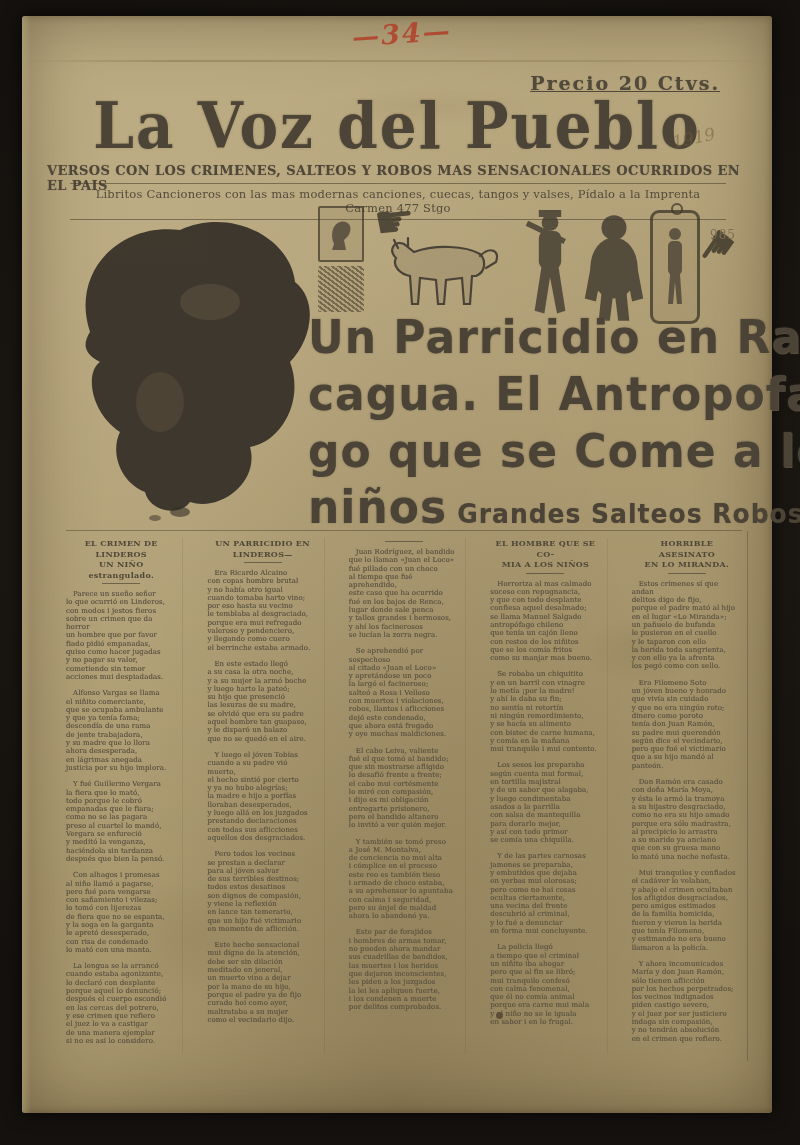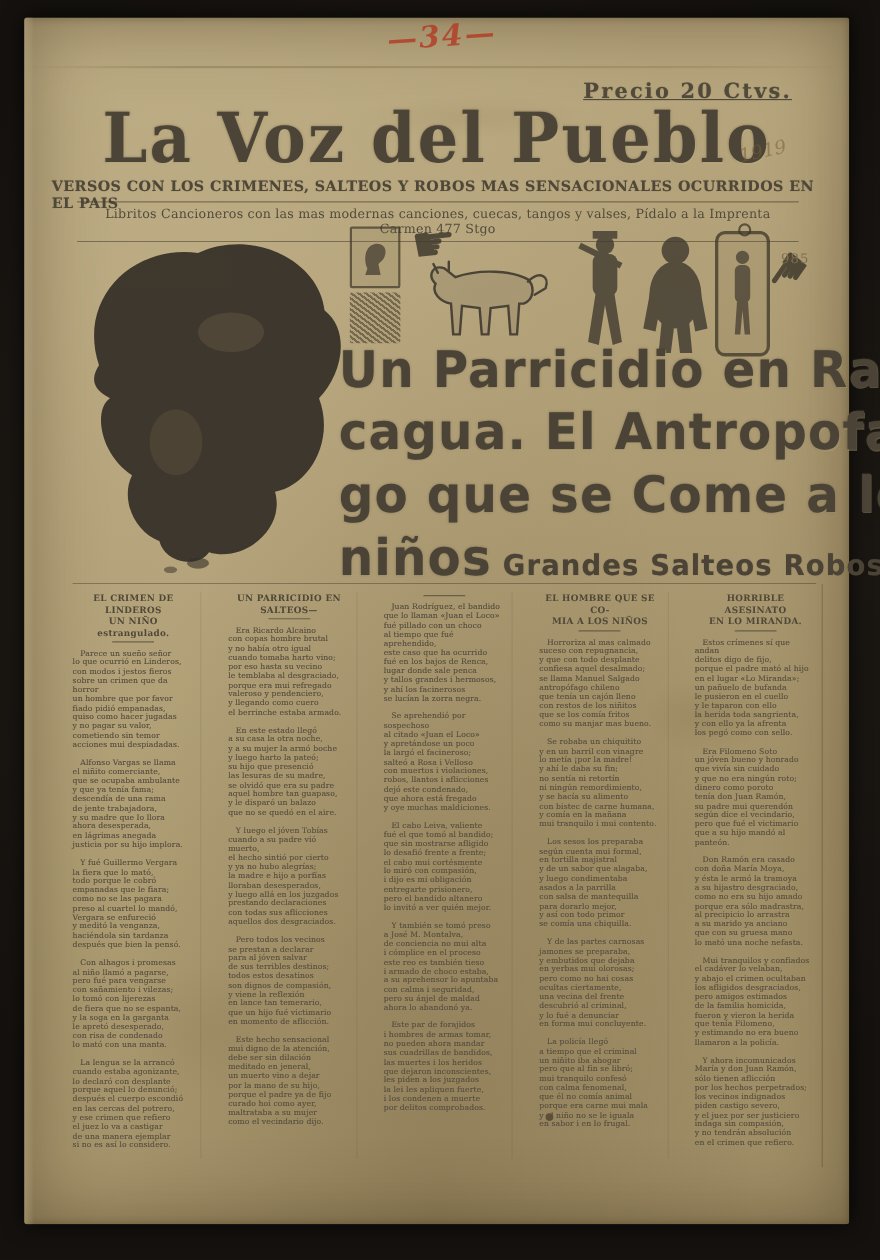--- a/index.html
+++ b/index.html
@@ -175,21 +175,21 @@
           <div class="title-rule"></div>
           <p class="stanza">Parece un sueño señor<br>lo que ocurrió en Linderos,<br>con modos i jestos fieros<br>sobre un crimen que da horror<br>un hombre que por favor<br>fiado pidió empanadas,<br>quiso como hacer jugadas<br>y no pagar su valor,<br>cometiendo sin temor<br>acciones mui despiadadas.</p>
           <p class="stanza">Alfonso Vargas se llama<br>el niñito comerciante,<br>que se ocupaba ambulante<br>y que ya tenía fama;<br>descendía de una rama<br>de jente trabajadora,<br>y su madre que lo llora<br>ahora desesperada,<br>en lágrimas anegada<br>justicia por su hijo implora.</p>
           <p class="stanza">Y fué Guillermo Vergara<br>la fiera que lo mató,<br>todo porque le cobró<br>empanadas que le fiara;<br>como no se las pagara<br>preso al cuartel lo mandó,<br>Vergara se enfureció<br>y meditó la venganza,<br>haciéndola sin tardanza<br>después que bien la pensó.</p>
           <p class="stanza">Con alhagos i promesas<br>al niño llamó a pagarse,<br>pero fué para vengarse<br>con sañamiento i vilezas;<br>lo tomó con lijerezas<br>de fiera que no se espanta,<br>y la soga en la garganta<br>le apretó desesperado,<br>con risa de condenado<br>lo mató con una manta.</p>
           <p class="stanza">La lengua se la arrancó<br>cuando estaba agonizante,<br>lo declaró con desplante<br>porque aquel lo denunció;<br>después el cuerpo escondió<br>en las cercas del potrero,<br>y ese crimen que refiero<br>el juez lo va a castigar<br>de una manera ejemplar<br>si no es así lo considero.</p>
         </div>
         <div class="col">
           <div class="col-title">
             <div>UN PARRICIDIO EN</div>
-            <div>SALTEOS—</div>
+            <div>LINDEROS—</div>
           </div>
           <div class="title-rule"></div>
           <p class="stanza">Era Ricardo Alcaino<br>con copas hombre brutal<br>y no había otro igual<br>cuando tomaba harto vino;<br>por eso hasta su vecino<br>le temblaba al desgraciado,<br>porque era mui refregado<br>valeroso y pendenciero,<br>y llegando como cuero<br>el berrinche estaba armado.</p>
           <p class="stanza">En este estado llegó<br>a su casa la otra noche,<br>y a su mujer la armó boche<br>y luego harto la pateó;<br>su hijo que presenció<br>las lesuras de su madre,<br>se olvidó que era su padre<br>aquel hombre tan guapaso,<br>y le disparó un balazo<br>que no se quedó en el aire.</p>
           <p class="stanza">Y luego el jóven Tobías<br>cuando a su padre vió muerto,<br>el hecho sintió por cierto<br>y ya no hubo alegrías;<br>la madre e hijo a porfías<br>lloraban desesperados,<br>y luego allá en los juzgados<br>prestando declaraciones<br>con todas sus aflicciones<br>aquellos dos desgraciados.</p>
           <p class="stanza">Pero todos los vecinos<br>se prestan a declarar<br>para al jóven salvar<br>de sus terribles destinos;<br>todos estos desatinos<br>son dignos de compasión,<br>y viene la reflexión<br>en lance tan temerario,<br>que un hijo fué victimario<br>en momento de aflicción.</p>
           <p class="stanza">Este hecho sensacional<br>mui digno de la atención,<br>debe ser sin dilación<br>meditado en jeneral,<br>un muerto vino a dejar<br>por la mano de su hijo,<br>porque el padre ya de fijo<br>curado hoi como ayer,<br>maltrataba a su mujer<br>como el vecindario dijo.</p>
         </div>
         <div class="col">
           <div class="title-rule"></div>

